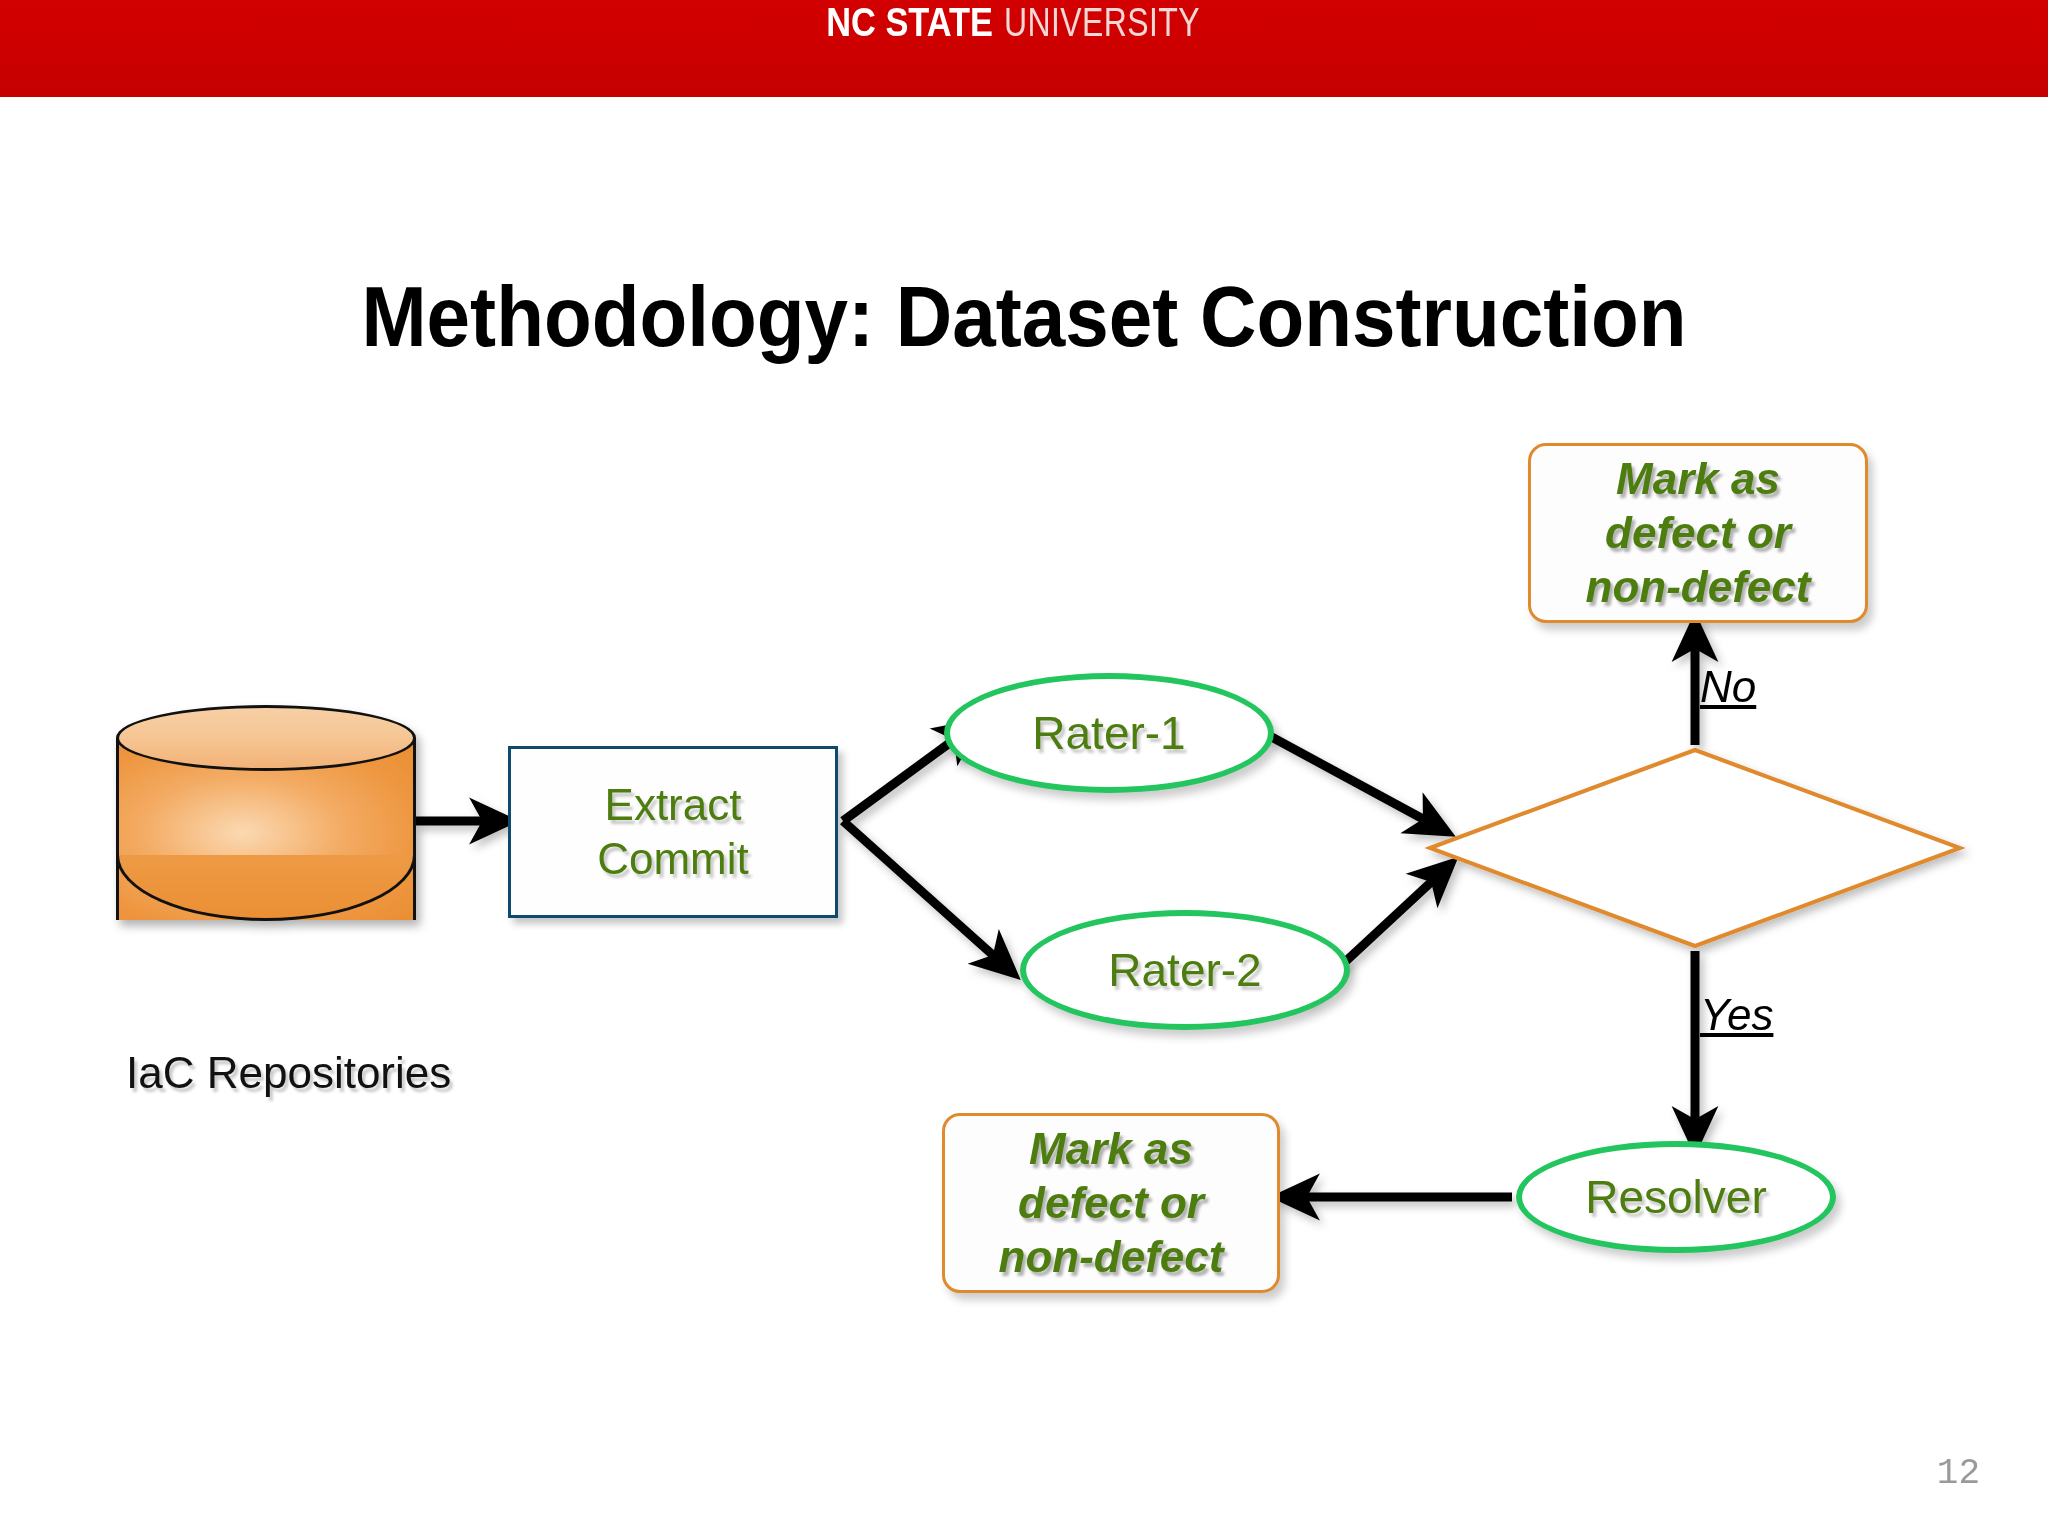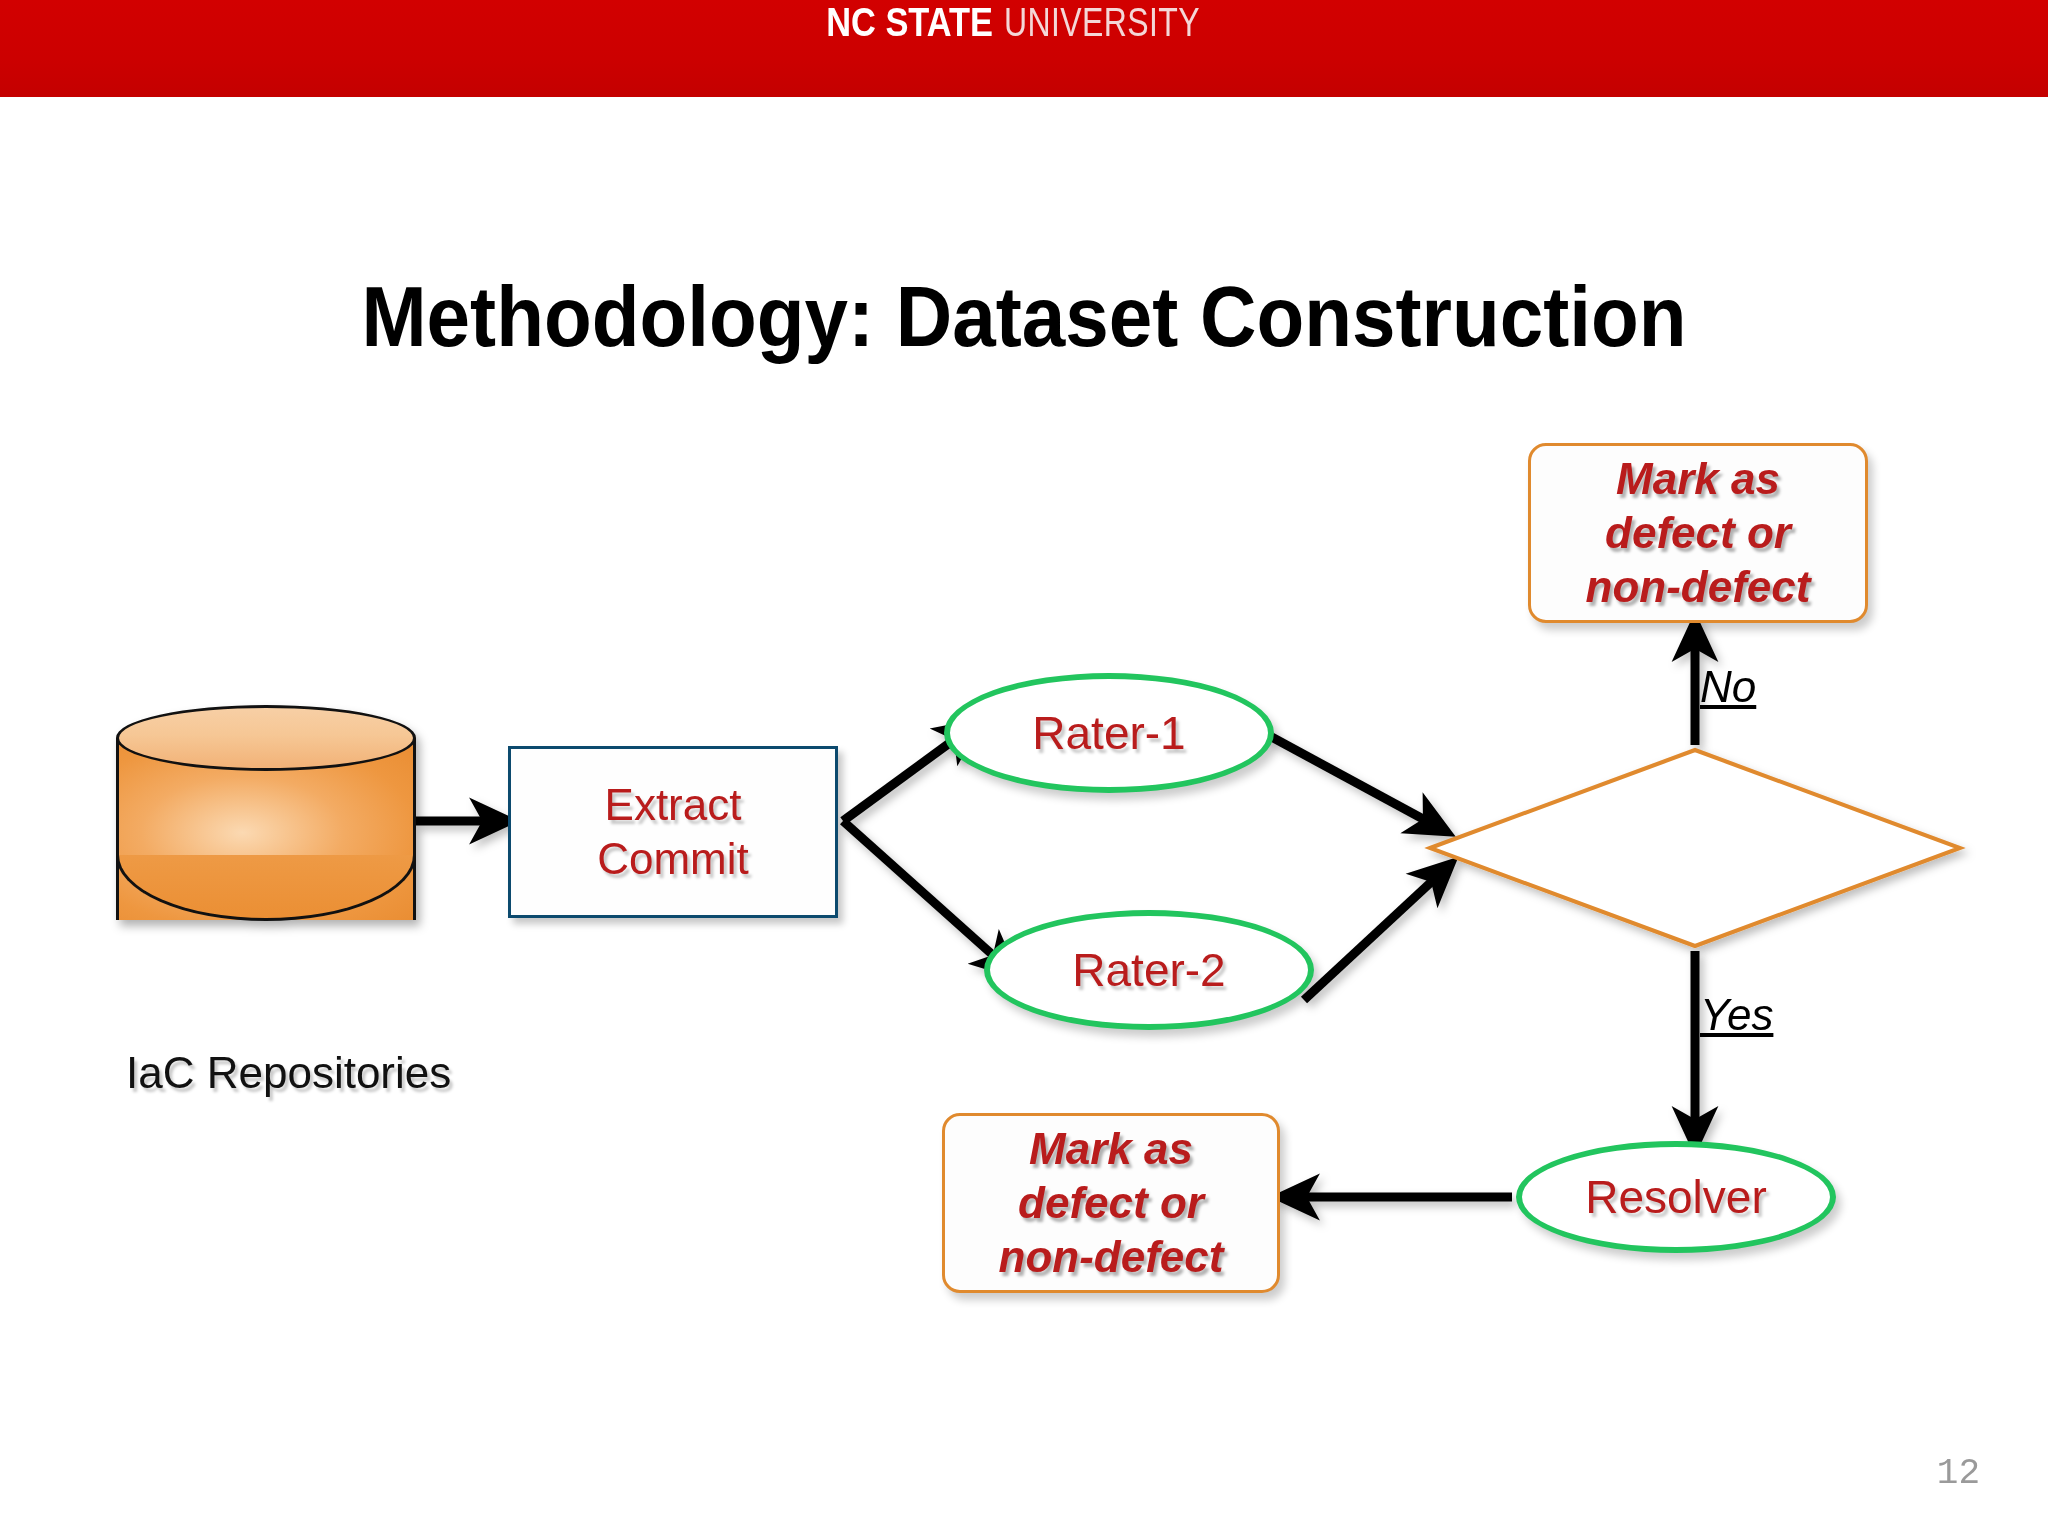--- a/index.html
+++ b/index.html
@@ -87,21 +87,21 @@
   }
 
   
   .node {
     position: absolute;
     box-sizing: border-box;
     display: flex;
     align-items: center;
     justify-content: center;
     text-align: center;
-    color: #b91c1c;
+    color: #4d7c0f;
     font-family: "Liberation Sans", sans-serif;
   }
 
   
   #db-cylinder {
     position: absolute;
     left: 116px; top: 705px;
     width: 300px; height: 248px;
     filter: drop-shadow(4px 6px 5px rgba(0,0,0,0.30));
   }
@@ -158,21 +158,21 @@
 
   
   .ellipse-node {
     border: 6px solid #22c55e;
     border-radius: 50%;
     background: #ffffff;
     font-size: 46px;
     box-shadow: 5px 7px 8px rgba(0,0,0,0.20);
   }
   #rater-1-node { left: 944px; top: 673px; width: 330px; height: 120px; }
-  #rater-2-node { left: 984px; top: 910px; width: 330px; height: 120px; }
+  #rater-2-node { left: 1020px; top: 910px; width: 330px; height: 120px; }
   #resolver-node { left: 1516px; top: 1141px; width: 320px; height: 112px; }
 
   
   #disagree-diamond {
     position: absolute;
     left: 1430px; top: 748px;
     width: 530px; height: 200px;
   }
   #disagree-label {
     position: absolute;

